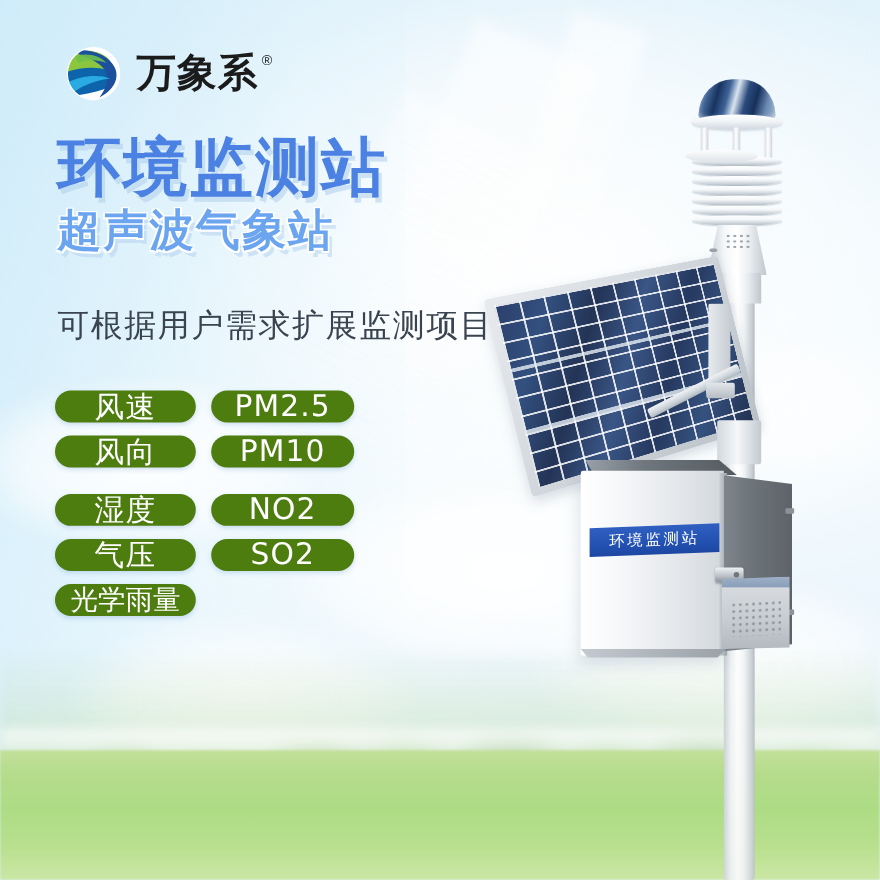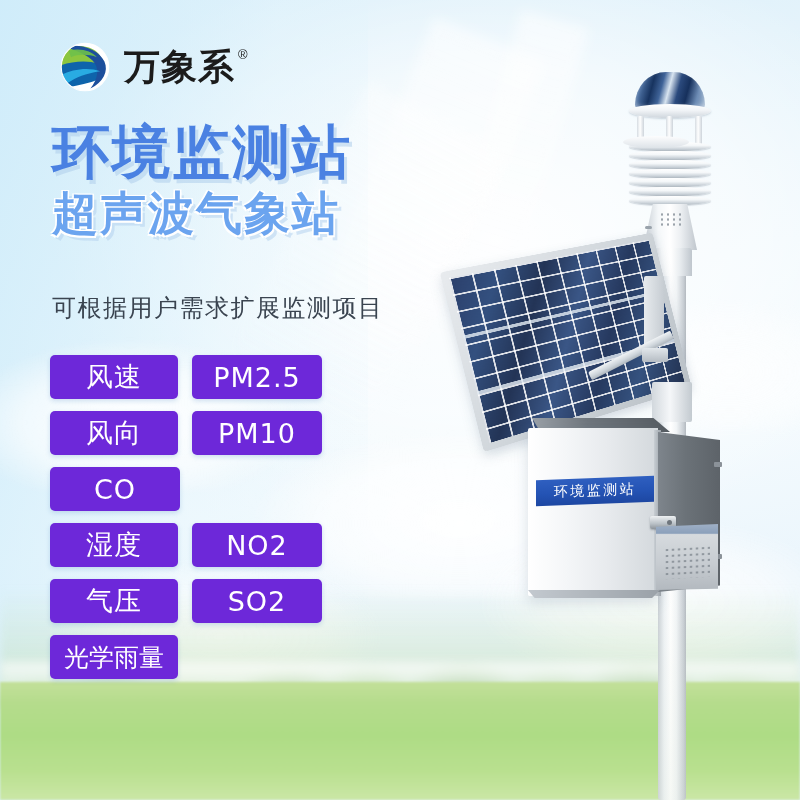--- a/index.html
+++ b/index.html
@@ -137,66 +137,66 @@
     line-height: 1.06;
     letter-spacing: 2px;
     white-space: nowrap;
   }
   .h-line1 {
     font-size: 58px;
     color: #4a81e2;
     text-shadow: 3px 4px 0 rgba(175,205,235,0.55);
   }
   .h-line2 {
-    font-size: 46px;
+    font-size: 40px;
     color: #6ba4ef;
     margin-top: 6px;
     text-shadow:
       -1.5px -1.5px 0 #ffffff,
        1.5px -1.5px 0 #ffffff,
       -1.5px  1.5px 0 #ffffff,
        1.5px  1.5px 0 #ffffff,
        4px 5px 0 rgba(180,210,238,0.55);
   }
   .subtitle {
     position: absolute;
     left: 52px;
-    top: 292px;
-    font-size: 24px;
+    top: 276px;
+    font-size: 29px;
     color: #3a4450;
     letter-spacing: 1.5px;
     white-space: nowrap;
     font-family: "DejaVu Sans", "Liberation Sans", sans-serif;
   }
 
   
   .tags {
     position: absolute;
     left: 50px;
     top: 355px;
     display: flex;
     flex-direction: column;
     gap: 12px;
   }
   .tag-row {
     display: flex;
     gap: 14px;
   }
   .pill {
-    background: #6d28d9;
+    background: #4d7c0f;
     color: #ffffff;
-    border-radius: 5px;
+    border-radius: 17px;
     display: flex;
     align-items: center;
     justify-content: center;
     font-size: 27px;
     letter-spacing: 1px;
     box-shadow: 0 2px 5px rgba(60,120,180,0.22);
     font-family: "DejaVu Sans", "Liberation Sans", sans-serif;
-    height: 44px;
+    height: 29px;
     box-sizing: border-box;
   }
   .pill.left  { width: 128px; }
   .pill.right { width: 130px; }
   .pill.left.wide { letter-spacing: 0; font-size: 25px; }
 
   
   .product {
     position: absolute;
     left: 430px;
@@ -638,21 +638,20 @@
   <div class="tags">
     <div class="tag-row">
       <div class="pill left">风速</div>
       <div class="pill right">PM2.5</div>
     </div>
     <div class="tag-row">
       <div class="pill left">风向</div>
       <div class="pill right">PM10</div>
     </div>
     <div class="tag-row">
-      <div class="pill right">CO</div>
     </div>
     <div class="tag-row">
       <div class="pill left">湿度</div>
       <div class="pill right">NO2</div>
     </div>
     <div class="tag-row">
       <div class="pill left">气压</div>
       <div class="pill right">SO2</div>
     </div>
     <div class="tag-row">

